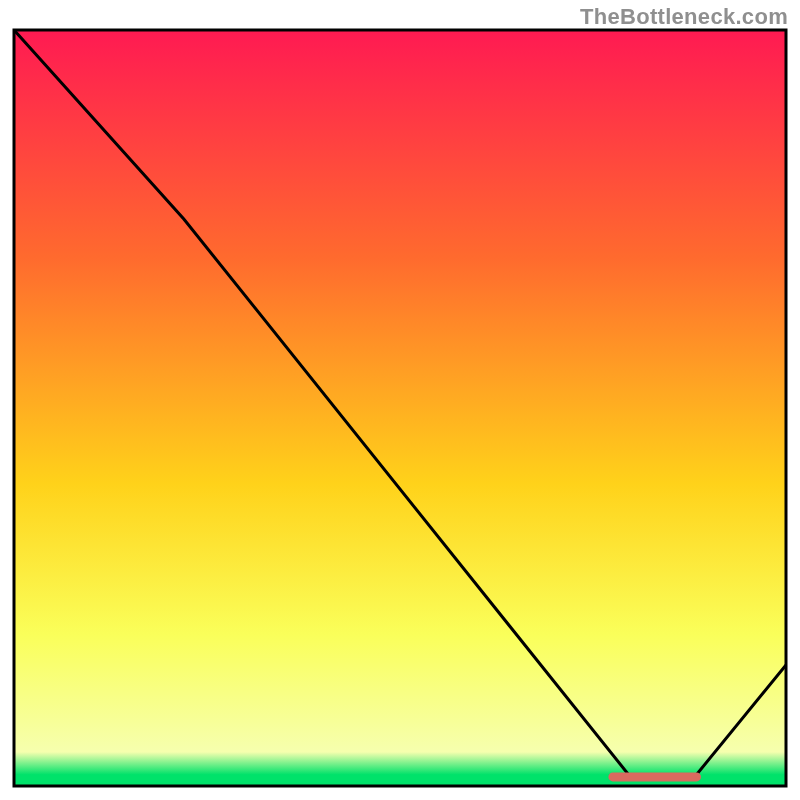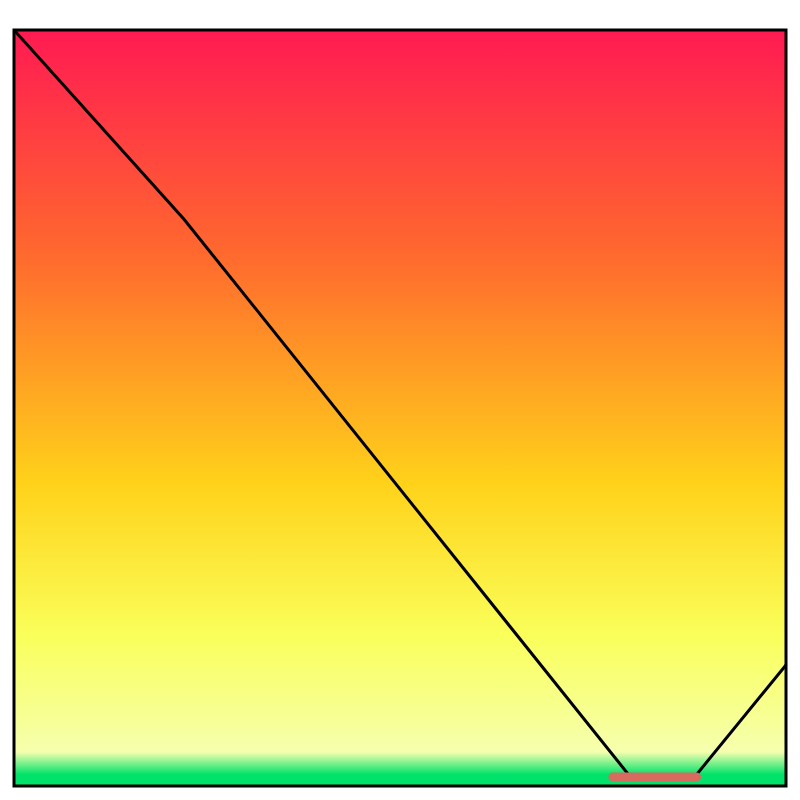--- a/index.html
+++ b/index.html
@@ -30,20 +30,21 @@
     top: 28px;
     width: 780px;
     height: 762px;
   }
   svg { display: block; }
 </style>
 </head>
 <body>
 
 <div class="wrap">
+  <div class="attribution">TheBottleneck.com</div>
 
   <div class="plot">
     <svg id="chart-svg" width="780" height="762" viewBox="0 0 780 762">
       <defs>
         <linearGradient id="bg-grad" x1="0" y1="0" x2="0" y2="1">
             <stop offset="0%" stop-color="#ff1a52"></stop>
             <stop offset="30%" stop-color="#ff6a2e"></stop>
             <stop offset="60%" stop-color="#ffd21a"></stop>
             <stop offset="80%" stop-color="#faff5a"></stop>
             <stop offset="95.5%" stop-color="#f6ffae"></stop>

